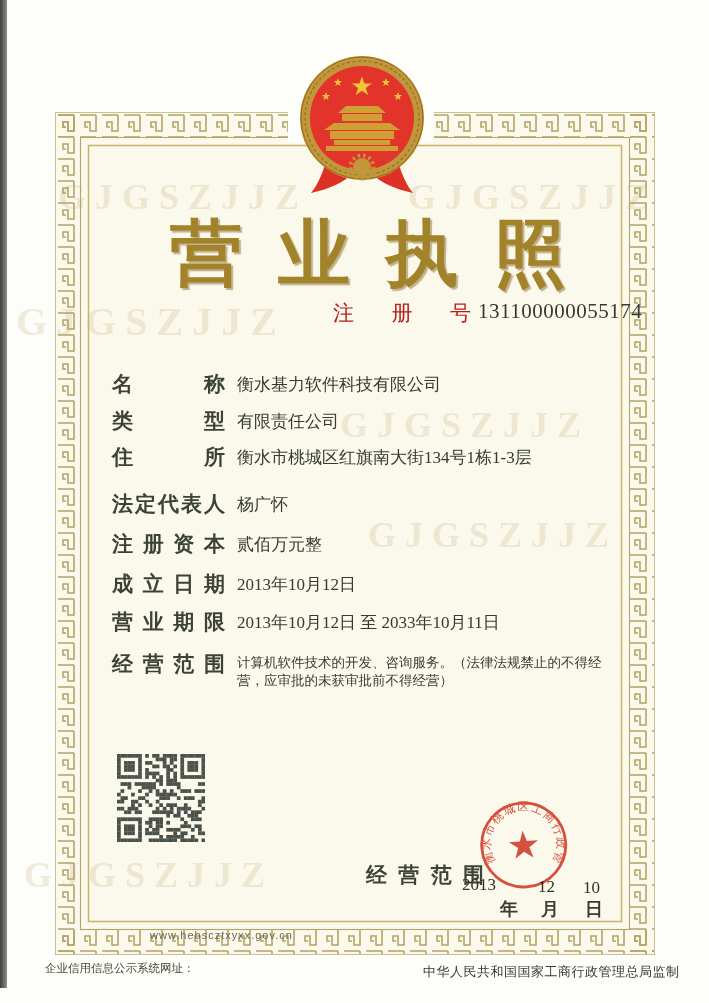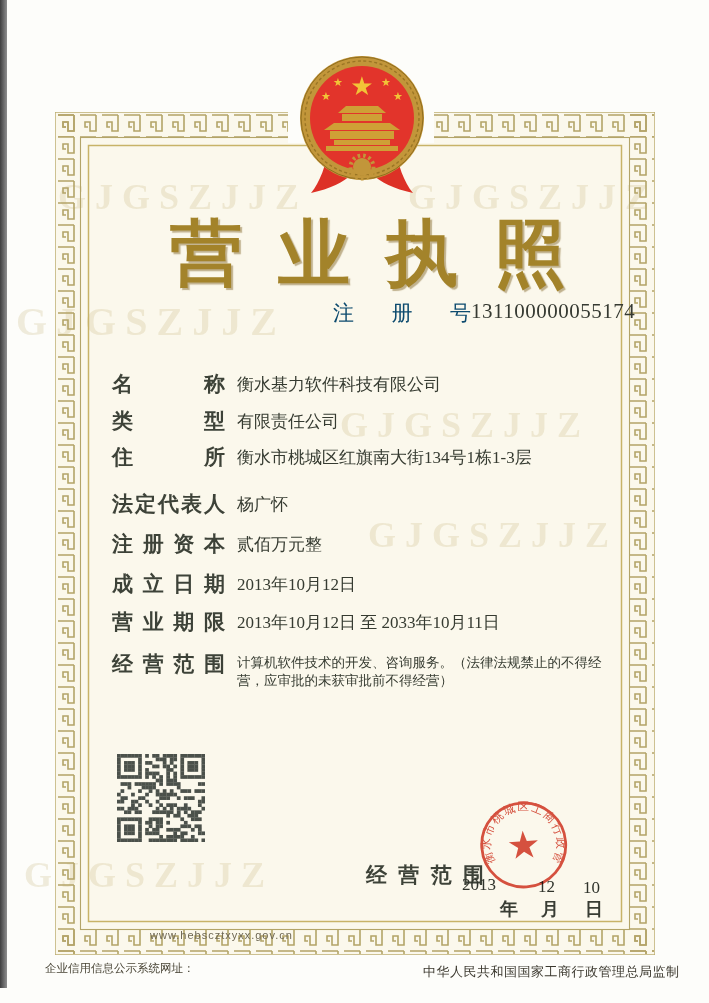--- a/index.html
+++ b/index.html
@@ -8,22 +8,22 @@
   .scan-edge{position:absolute;left:0;top:0;width:7px;height:988px;
         background:linear-gradient(to right,#3f3f3f,#8f8f8f);}
   .paper{position:absolute;left:55px;top:112px;width:600px;height:843px;background:#fbf8ec;}
   .frame{position:absolute;left:55px;top:112px;}
   .emblem-back{position:absolute;left:288px;top:109px;width:146px;height:34px;background:#fdfdfa;}
   .emblem{position:absolute;left:296px;top:46px;}
   .title{position:absolute;left:170px;top:206px;font-size:72px;font-weight:800;color:#a3832a;
         letter-spacing:36px;white-space:nowrap;text-shadow:2px 2px 1px rgba(120,92,26,.45);}
   .reg-row{position:absolute;left:333px;top:299px;height:26px;}
   .reg-label{display:inline-block;width:138px;text-align:justify;text-align-last:justify;
-        font-size:21px;color:#0c4a6e;vertical-align:top;}
-  .reg-value{font-family:"Liberation Serif",serif;font-size:21px;color:#363a32;margin-left:0;
+        font-size:21px;color:#b91c1c;vertical-align:top;}
+  .reg-value{font-family:"Liberation Serif",serif;font-size:21px;color:#363a32;margin-left:7px;
         letter-spacing:.5px;vertical-align:top;}
   .frow{position:absolute;left:0;width:638px;height:28px;}
   .flabel{position:absolute;left:112px;width:113px;font-size:21px;font-weight:700;color:#3d4238;
         text-align:justify;text-align-last:justify;}
   .fvalue{position:absolute;left:237px;top:3px;font-size:17px;color:#363b31;
         font-family:"Liberation Serif",serif;white-space:nowrap;}
   .fr0{top:370px}.fr1{top:407px}.fr2{top:443px}.fr3{top:490px}
   .fr4{top:530px}.fr5{top:570px}.fr6{top:608px}.fr7{top:650px}
   .fvalue.scope{width:372px;white-space:normal;font-size:13.5px;line-height:17.5px;top:4px;}
   .qr{position:absolute;left:117px;top:754px;width:88px;height:88px;}

